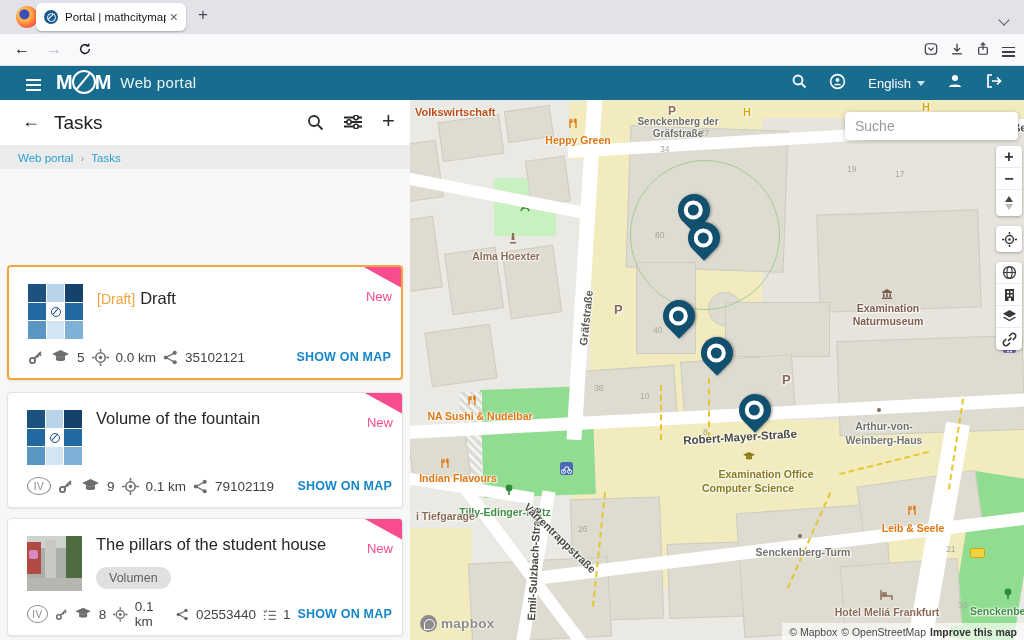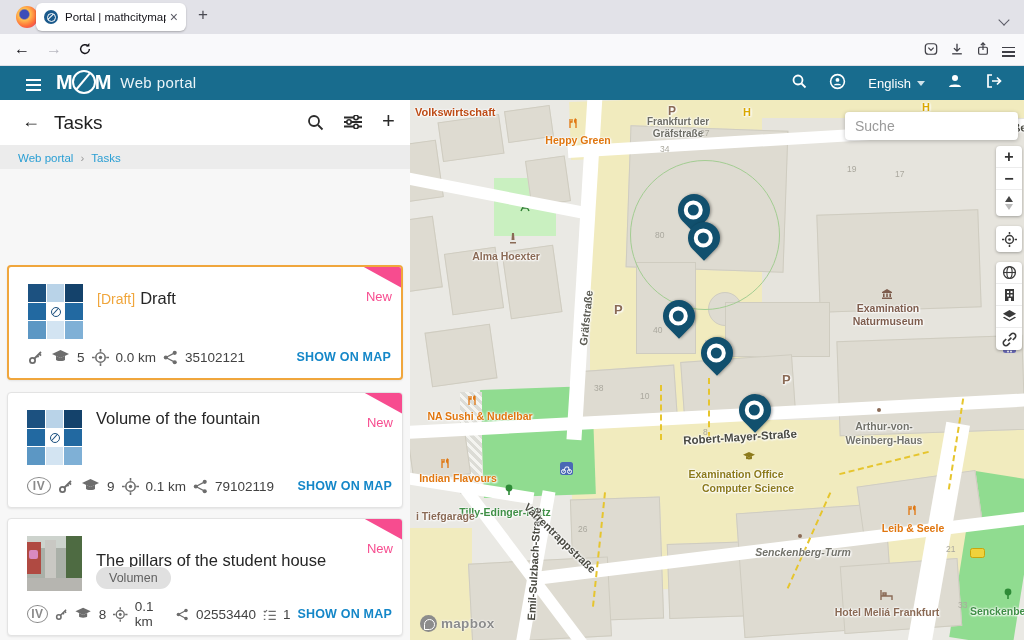--- a/index.html
+++ b/index.html
@@ -87,21 +87,21 @@
   .grid9 div { position:relative; }
   .mini-compass { position:absolute; left:4px; top:4px; width:10px; height:10px; border:1.5px solid #1c5180; border-radius:50%; }
   .mini-compass::before { content:""; position:absolute; left:3.2px; top:-1px; width:1.3px; height:9px; background:#1c5180; transform:rotate(42deg); }
   .card-title { position:absolute; left:88px; top:22px; font-size:16.5px; color:#262626; }
   .draft-prefix { color:#f0a63c; font-size:14px; margin-right:5px; }
   .tagrow { position:absolute; left:88px; top:48px; display:flex; gap:10px; }
   .tag { background:#e0e0e0; color:#616161; font-size:12.5px; padding:4px 13px; border-radius:13px; white-space:nowrap; }
   .cfoot { position:absolute; left:19px; right:10px; bottom:10px; height:22px; display:flex; align-items:center; gap:7px; }
   .cfoot .num { font-size:13.5px; color:#424242; }
   .roman { width:24px; height:18px; border:1.5px solid #8a8a8a; border-radius:50%; color:#8a8a8a;
-    font-size:12px; font-weight:700; display:flex; align-items:center; justify-content:center; letter-spacing:.5px; }
+    font-size:10px; font-weight:400; display:flex; align-items:center; justify-content:center; letter-spacing:.5px; }
   .showmap { margin-left:auto; font-size:12.5px; font-weight:700; color:#1587c8; letter-spacing:.2px; white-space:nowrap; }
   .photo { position:relative; width:55px; height:55px; background:#aab0a8; overflow:hidden; }
   .photo .sky { position:absolute; left:0; top:0; width:100%; height:12px; background:#cdd3cd; }
   .photo .bush { position:absolute; right:0; top:0; width:16px; height:44px; background:#4e6b42; }
   .photo .wall { position:absolute; left:0; top:6px; width:14px; height:32px; background:#b04a42; }
   .photo .graf { position:absolute; left:2px; top:14px; width:9px; height:9px; background:#d98ac0; border-radius:2px; }
   .photo .pillar { position:absolute; left:18px; top:4px; width:11px; height:40px; background:#c9c8c3; }
   .photo .floor { position:absolute; left:0; bottom:0; width:100%; height:13px; background:#b6b5b0; }
 
   
@@ -391,21 +391,21 @@
       <div class="thumb">
         <div class="photo">
             <div class="sky"></div>
             <div class="bush"></div>
             <div class="wall"></div>
             <div class="graf"></div>
             <div class="pillar"></div>
             <div class="floor"></div>
           </div>
       </div>
-      <div class="card-title" style="top:16px;margin-top:16px;">The pillars of the student house</div>
+      <div class="card-title" style="top:16px;">The pillars of the student house</div>
       <div class="tagrow">
         <span class="tag">Volumen</span>
       </div>
       <div class="cfoot">
         <span class="roman">IV</span>
         <svg width="16" height="16" viewBox="0 0 16 16">
             <circle cx="4.5" cy="11.5" r="2.6" fill="none" stroke="#6d6d6d" stroke-width="1.8"></circle>
             <path d="M6.5 9.5L13 3M11 4.6l2 2M9 6.6l1.6 1.6" fill="none" stroke="#6d6d6d" stroke-width="1.8"></path>
           </svg>
         <svg width="19" height="14" viewBox="0 0 18 14">
@@ -540,36 +540,36 @@
         </svg></div>
     <div class="poi-sq" style="left:593px;top:240px;width:13px;height:13px;background:#6b6bb8;"><svg width="13" height="13" viewBox="0 0 13 13">
           <rect x="3" y="2" width="7" height="7" rx="1.5" fill="#fff"></rect>
           <circle cx="5" cy="10.5" r="1" fill="#fff"></circle>
           <circle cx="8" cy="10.5" r="1" fill="#fff"></circle>
         </svg></div>
     <div class="poi-sq" style="left:560px;top:448px;width:15px;height:10px;background:#f0d23c;border:1px solid #c9a50c;"></div>
 
     <span class="mlbl l" style="left:5px;top:6px;color:#bd4b16;font-size:11px;">Volkswirtschaft</span>
     <span class="mlbl" style="left:168px;top:34px;color:#e0760f;">Heppy Green</span>
-    <span class="mlbl" style="left:268px;top:16px;color:#6e6e66;font-size:10px;">Frankfurt der</span>
+    <span class="mlbl" style="left:268px;top:16px;color:#6e6e66;font-size:10px;">Senckenberg der</span>
     <span class="mlbl" style="left:268px;top:28px;color:#6e6e66;font-size:10px;">Gräfstraße</span>
     <span class="mlbl" style="left:96px;top:150px;color:#8a6a55;">Alma Hoexter</span>
     <span class="mlbl" style="left:176px;top:212px;color:#5c5c54;font-size:11px;transform:translateX(-50%) rotate(-84deg);">Gräfstraße</span>
     <span class="mlbl" style="left:478px;top:202px;color:#7d5c4c;">Examination</span>
     <span class="mlbl" style="left:478px;top:215px;color:#7d5c4c;">Naturmuseum</span>
     <span class="mlbl" style="left:70px;top:310px;color:#e0760f;">NA Sushi &amp; Nudelbar</span>
     <span class="mlbl" style="left:48px;top:372px;color:#e0760f;">Indian Flavours</span>
     <span class="mlbl" style="left:95px;top:406px;color:#3f8f46;">Tilly-Edinger-Platz</span>
     <span class="mlbl" style="left:330px;top:331px;color:#4a4a42;font-size:11.5px;font-weight:600;transform:translateX(-50%) rotate(-3.5deg);">Robert-Mayer-Straße</span>
-    <span class="mlbl" style="left:326px;top:368px;color:#8c7a1c;">Examination Office</span>
+    <span class="mlbl" style="left:356px;top:368px;color:#8c7a1c;">Examination Office</span>
     <span class="mlbl" style="left:338px;top:382px;color:#8c7a1c;">Computer Science</span>
     <span class="mlbl" style="left:474px;top:320px;color:#73736b;">Arthur-von-</span>
     <span class="mlbl" style="left:474px;top:334px;color:#73736b;">Weinberg-Haus</span>
     <span class="mlbl" style="left:503px;top:422px;color:#e0760f;">Leib &amp; Seele</span>
-    <span class="mlbl" style="left:393px;top:446px;color:#73736b;font-style:italic;">Senckenberg-Turm</span>
+    <span class="mlbl" style="left:393px;top:446px;color:#73736b;">Senckenberg-Turm</span>
     <span class="mlbl" style="left:477px;top:506px;color:#8a6a55;">Hotel Meliá Frankfurt</span>
     <span class="mlbl l" style="left:6px;top:410px;color:#8a6a55;">i Tiefgarage</span>
     <span class="mlbl l" style="left:560px;top:505px;color:#3f8f46;">Senckenberganlage</span>
     <span class="mlbl" style="left:124px;top:458px;color:#4a4a42;font-size:11px;font-weight:600;transform:translateX(-50%) rotate(-87deg);">Emil-Sulzbach-Straße</span>
     <span class="mlbl" style="left:150px;top:432px;color:#4a4a42;font-size:11px;font-weight:600;transform:translateX(-50%) rotate(44deg);">Varrentrappstraße</span>
     <span class="mlbl" style="left:600px;top:22px;color:#4a4a42;font-size:11px;font-weight:600;transform:translateX(-50%) rotate(-3deg);">straße</span>
     <span class="mlbl l" style="left:258px;top:4px;color:#8a6a55;font-size:12px;">P</span>
     <span class="mlbl l" style="left:204px;top:202px;color:#8a6a55;font-size:13px;">P</span>
     <span class="mlbl l" style="left:372px;top:272px;color:#8a6a55;font-size:13px;">P</span>
     <span class="mlbl l" style="left:333px;top:6px;color:#d9a800;font-size:11px;">H</span>
@@ -647,15 +647,20 @@
               <path d="M8.5 11.5L6.2 13.8a2.8 2.8 0 0 1-4-4L4.5 7.5"></path>
             </g>
           </svg>
       </div>
     </div>
 
     <div class="mapbox-logo">
       <span class="mapbox-circ"></span>
       <span class="mapbox-word">mapbox</span>
     </div>
+    <div class="attrib">
+      <span>© Mapbox</span>
+      <span>© OpenStreetMap</span>
+      <b>Improve this map</b>
+    </div>
   </div>
 
 </div>
 
 </body></html>

